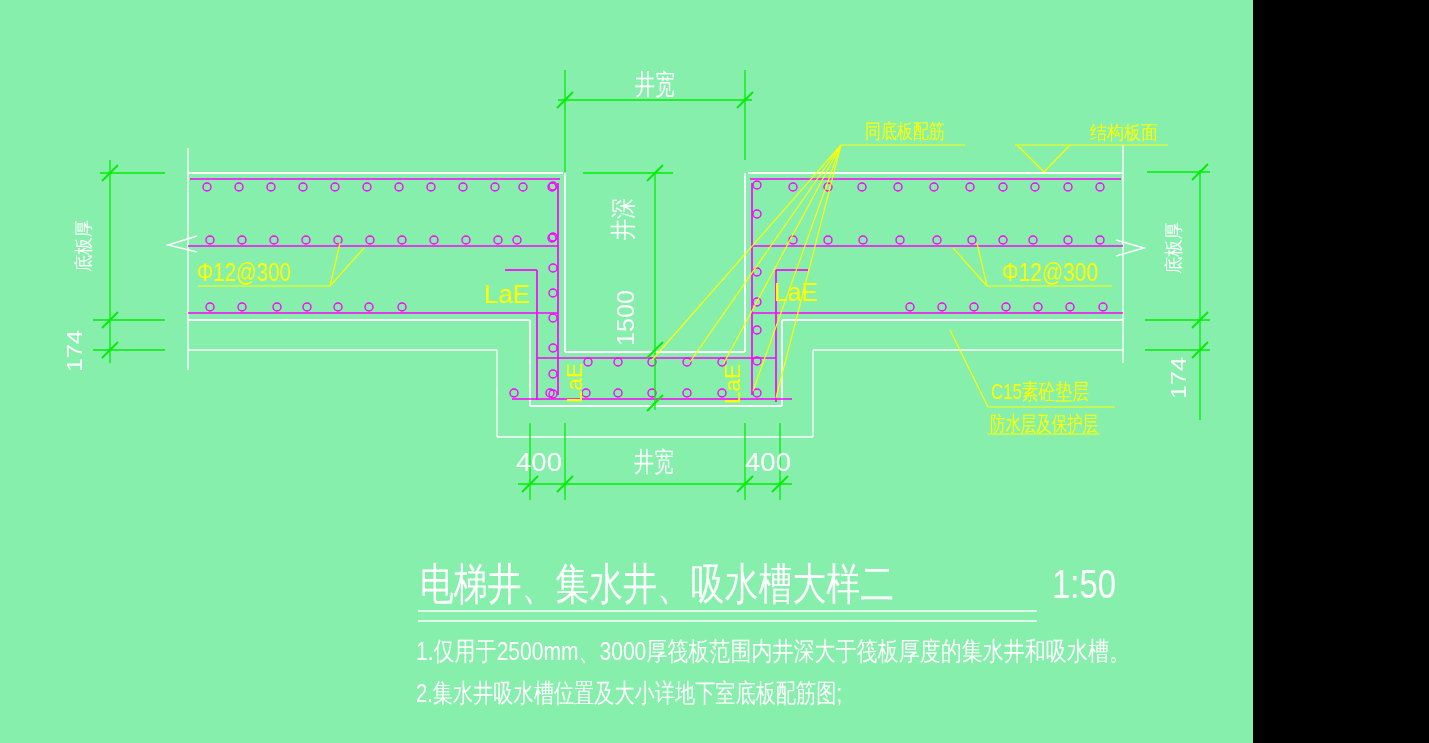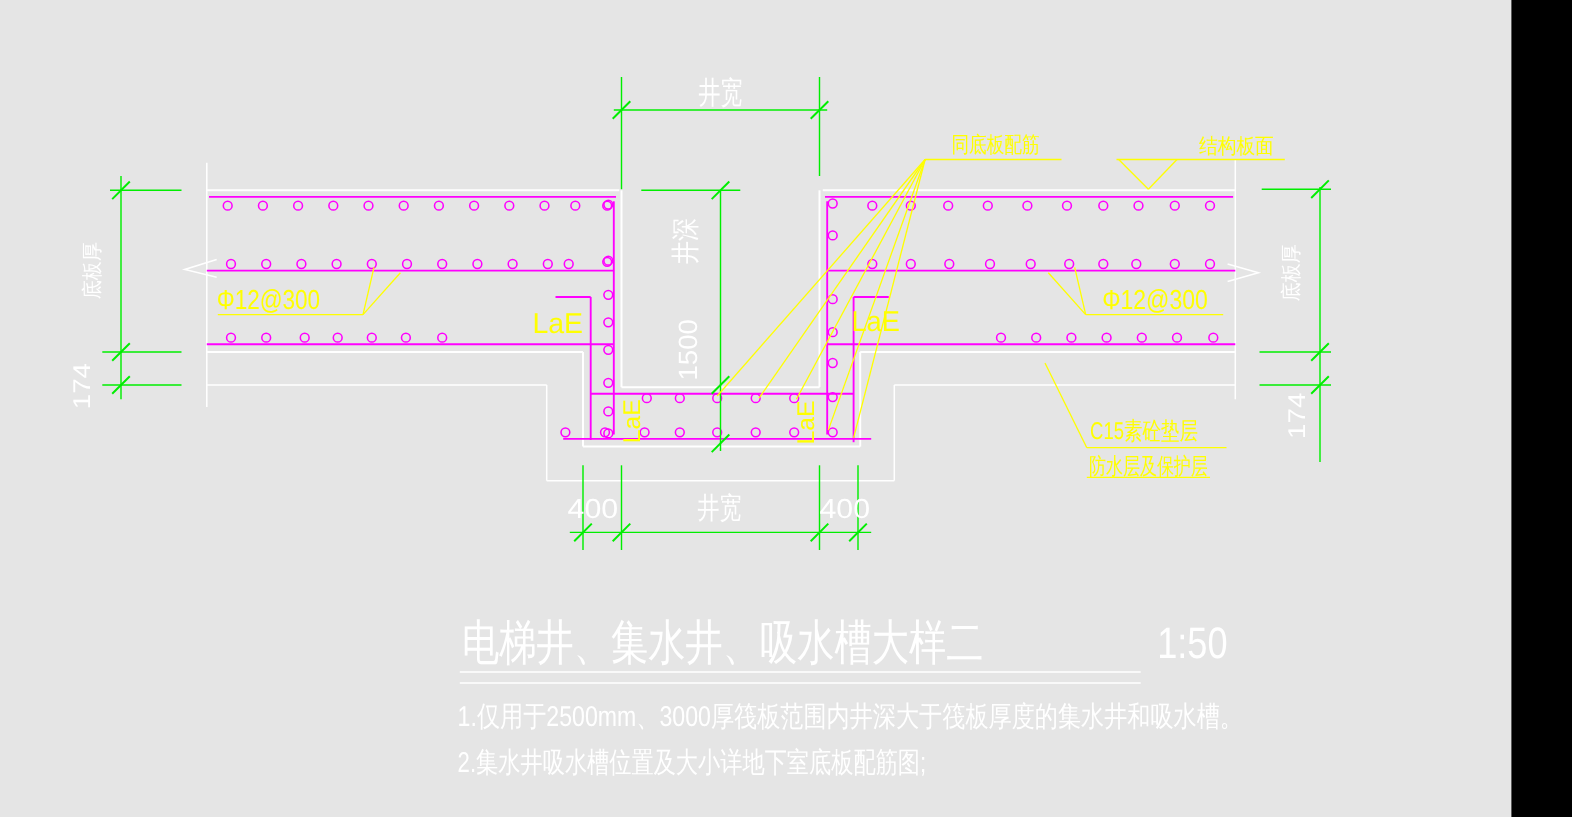--- a/index.html
+++ b/index.html
@@ -1,16 +1,16 @@
 <!DOCTYPE html>
 <html><head>
 <meta charset="utf-8">
 <style>
   html,body{margin:0;padding:0;background:#000;}
-  .stage{position:relative;width:1374px;height:743px;background:#e5e5e5;overflow:hidden;font-family:"Liberation Sans",sans-serif;}
+  .stage{position:relative;width:1253px;height:743px;background:#86efac;overflow:hidden;font-family:"Liberation Sans",sans-serif;}
   svg{position:absolute;inset:0;}
   
   .w{stroke:#ffffff;stroke-width:1.8;fill:none;}
   .wt{stroke:#ffffff;stroke-width:1.4;fill:none;}
   .m{stroke:#ff00ff;stroke-width:1.7;fill:none;}
   .mc{stroke:#ff00ff;stroke-width:1.4;fill:none;}
   .g{stroke:#00ee00;stroke-width:1.3;fill:none;}
   .gt{stroke:#00ee00;stroke-width:1.8;fill:none;}
   .y{stroke:#ffff00;stroke-width:1.2;fill:none;}
   

